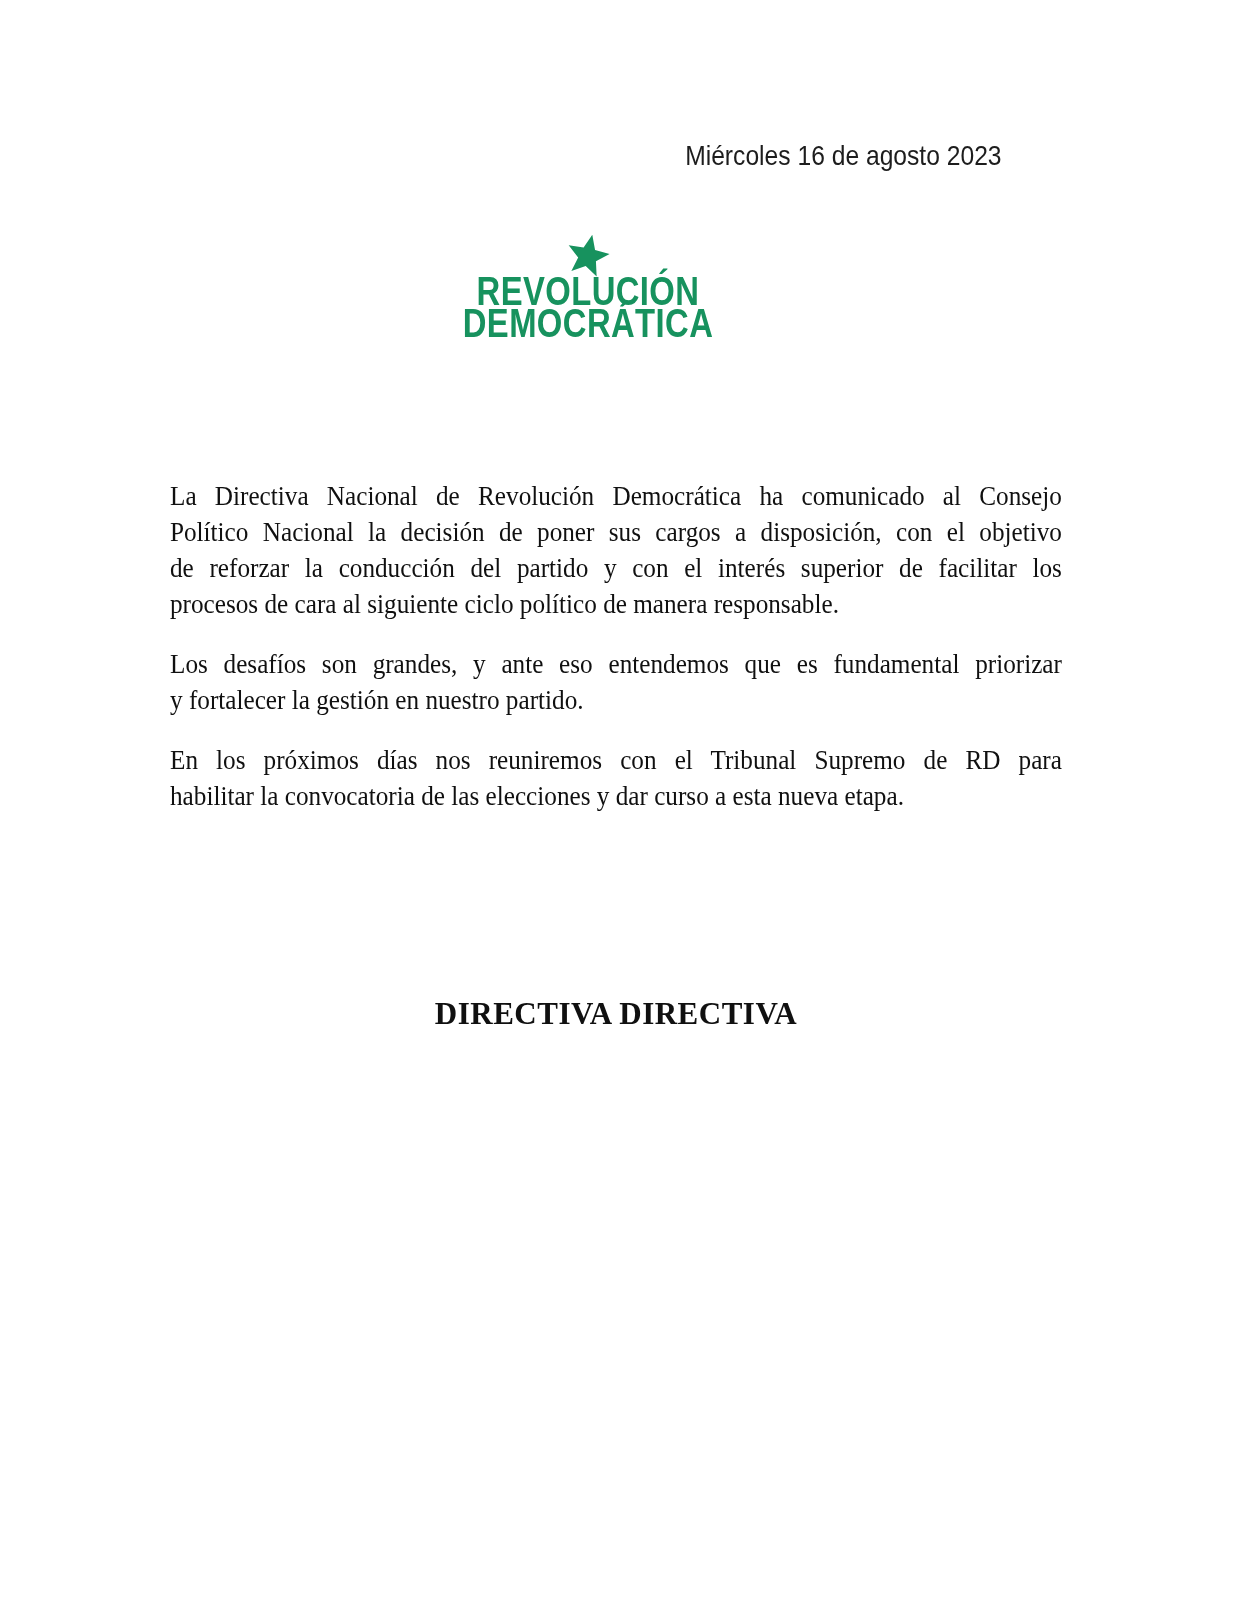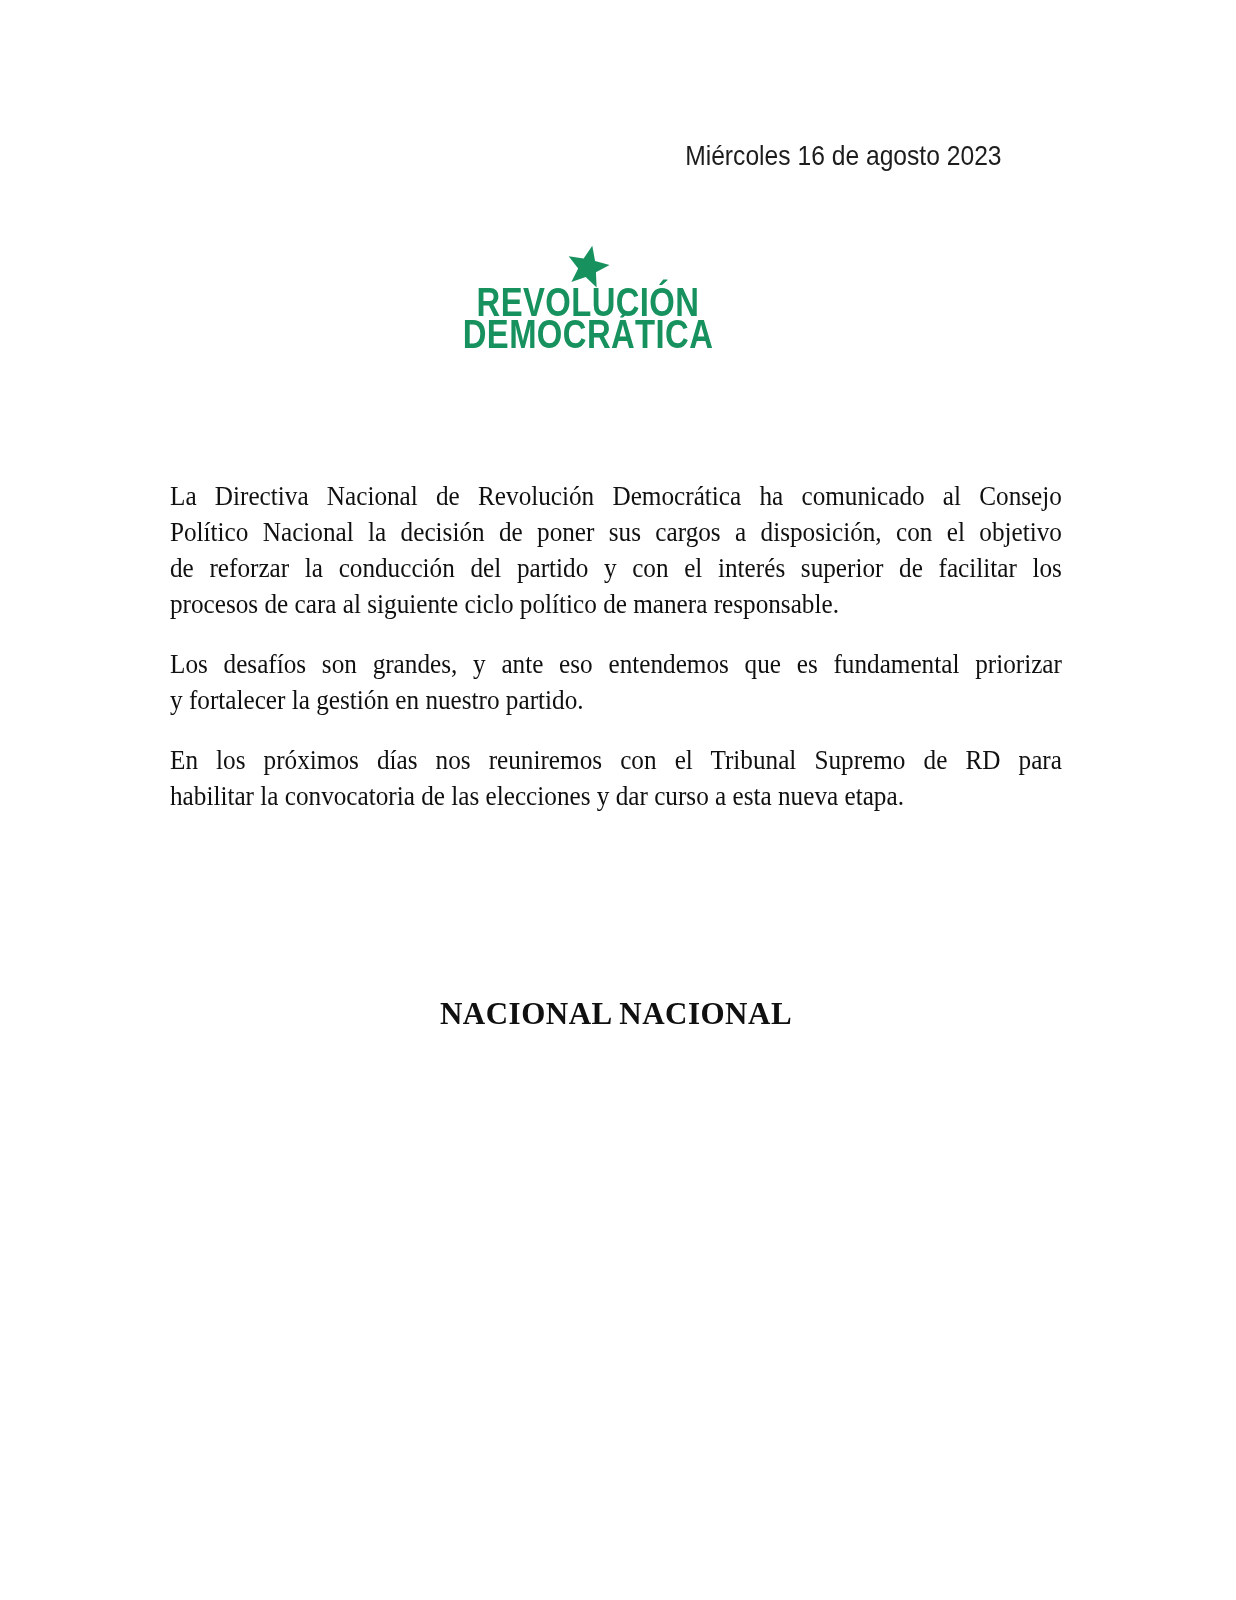--- a/index.html
+++ b/index.html
@@ -22,21 +22,21 @@
     font-size: 28px;
     color: #1d1d1d;
     white-space: nowrap;
     transform: scaleX(0.88);
     transform-origin: 100% 50%;
   }
 
   
   .logo {
     position: absolute;
-    top: 245px;
+    top: 234px;
     left: 0;
     width: 100%;
     text-align: center;
   }
   .logo .star {
     width: 44px;
     height: 42px;
     display: inline-block;
     transform: rotate(12deg);
     margin-bottom: -5px;
@@ -113,16 +113,16 @@
         <div class="line">Los desafíos son grandes, y ante eso entendemos que es fundamental priorizar</div>
         <div class="line last">y fortalecer la gestión en nuestro partido.</div>
       </div>
     <div class="para">
         <div class="line">En los próximos días nos reuniremos con el Tribunal Supremo de RD para</div>
         <div class="line last">habilitar la convocatoria de las elecciones y dar curso a esta nueva etapa.</div>
       </div>
   </div>
 
   <div class="signature">
-    <div>NACIONAL NACIONAL</div>
+    <div>DIRECTIVA DIRECTIVA</div>
   </div>
 
 </div>
 
 </body></html>

